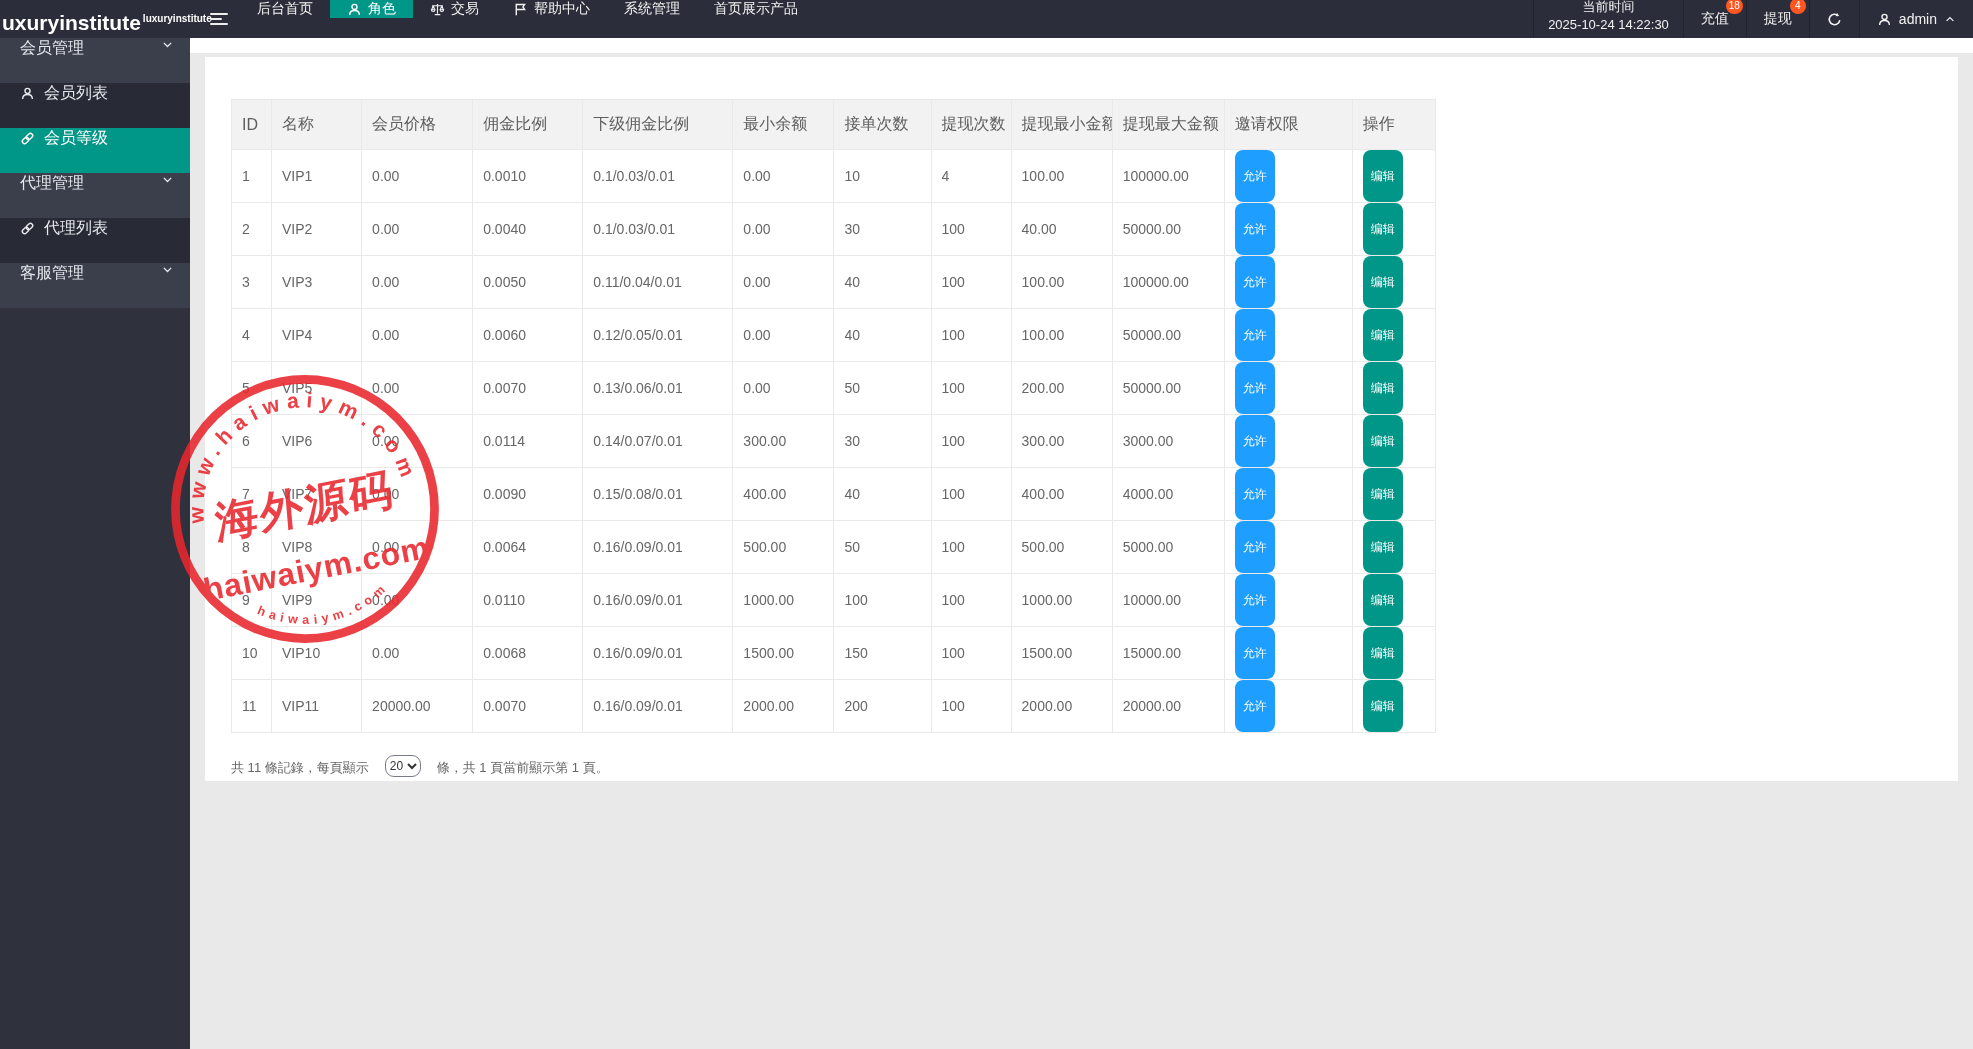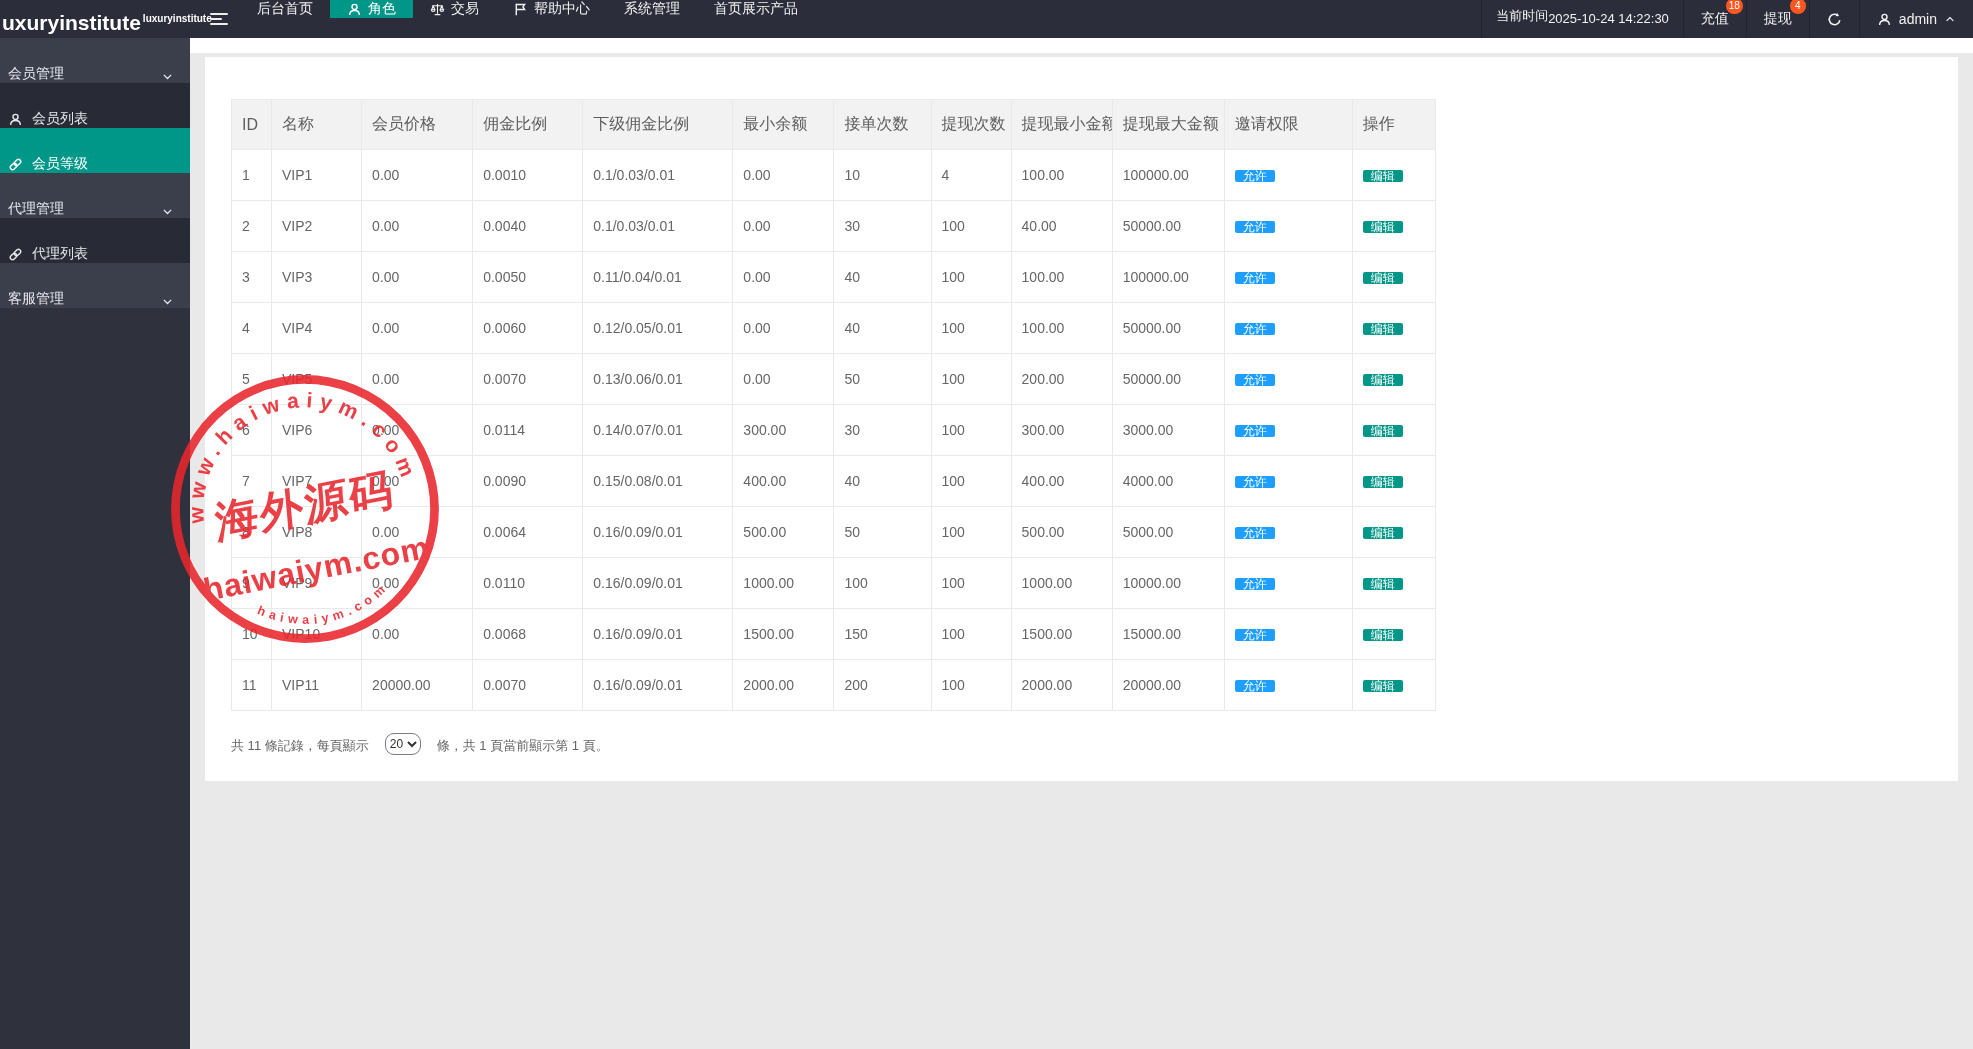--- a/index.html
+++ b/index.html
@@ -14,50 +14,50 @@
   .burger{display:flex;flex-direction:column;justify-content:center;gap:3px;margin:0 12px 0 20px;cursor:pointer}
   .burger span{display:block;height:2px;background:#ededed;border-radius:1px}
   .burger span:nth-child(1){width:18px}.burger span:nth-child(2){width:12px}.burger span:nth-child(3){width:18px}
   .topnav{display:flex;align-items:flex-start}
   .nav-item{display:flex;align-items:center;gap:6px;padding:0 17px;color:#f2f2f2;font-size:14px;cursor:pointer}
   .nav-item.active{background:#009688;color:#fff}
   .nav-item svg{width:15px;height:15px}
   .hright{margin-left:auto;display:flex;align-items:stretch;color:#f2f2f2}
   .hblock{display:flex;align-items:center;padding:0 17px;border-left:1px solid rgba(0,0,0,.22);
           font-size:14px;position:relative;cursor:pointer}
-  .time{flex-direction:row;justify-content:center;font-size:13px;line-height:18px;text-align:center;cursor:default;padding:0 14px}
+  .time{flex-direction:column;justify-content:center;font-size:13px;line-height:18px;text-align:center;cursor:default;padding:0 14px}
   .time .t1{margin-top:-7px}
   .badge{position:absolute;top:-2px;right:3px;min-width:10px;height:16px;line-height:16px;padding:0 3px;
          background:#ff5722;color:#fff;font-size:10px;font-style:normal;border-radius:9px;text-align:center}
   .user-block{gap:7px}
   .hblock svg{width:15px;height:15px}
   
   .sidebar{position:absolute;top:38px;left:0;bottom:0;width:190px;background:#2f323d;z-index:20}
-  .side-item{height:45px;display:flex;align-items:flex-end;gap:9px;padding:0 16px 0 8px;box-sizing:border-box;
-             color:#e6e8ee;font-size:14px;cursor:pointer}
+  .side-item{height:45px;display:flex;align-items:flex-start;gap:9px;padding:0 16px 0 20px;box-sizing:border-box;
+             color:#e6e8ee;font-size:16px;cursor:pointer}
   .side-item.parent{background:#3b3f4b;justify-content:space-between}
   .side-item.child{background:#282b35}
   .side-item.child.active{background:#009688;color:#fff}
   .side-item svg{width:15px;height:15px;flex:0 0 auto}
   .side-item .chev{width:13px;height:13px}
   .side-label{display:flex;align-items:center;gap:9px}
   
   .main{margin-left:190px}
   .crumb{height:53px;background:#fff;display:flex;align-items:center;gap:7px;padding-left:19px;
          font-size:14px;color:#666}
   .crumb .arrows{color:#aaa;font-size:15px}
   .card{margin:4px 15px 0 15px;background:#fff;height:724px;box-sizing:border-box;
         padding:42px 0 0 26px;position:relative}
   table{border-collapse:collapse;table-layout:fixed;width:1205px}
   th,td{border:1px solid #e9e9e9;padding:0 10px;text-align:left;font-weight:normal;
         overflow:hidden;white-space:nowrap;box-sizing:border-box}
   th{height:50px;background:#f2f2f2;color:#5d5d5d;font-size:16px}
   td{height:51px;color:#666;font-size:14px}
-  .btn{display:inline-block;border:none;color:#fff;font-size:12px;line-height:1;padding:0 8px;
-       border-radius:2px;cursor:pointer;font-family:inherit}
+  .btn{display:inline-block;border:none;color:#fff;font-size:12px;line-height:1;padding:20px 8px;
+       border-radius:8px;cursor:pointer;font-family:inherit}
   .btn-allow{background:#1e9fff}
   .btn-edit{background:#009688}
   .pager{margin-top:22px;font-size:13px;color:#666;display:flex;align-items:flex-end;gap:16px}
   .pager select{height:22px;font-size:12px;border:1px solid #777c87;border-radius:9px;background:#fff;
                 color:#333;font-family:inherit}
   
   .stamp{position:absolute;left:160px;top:364px;width:290px;height:290px;z-index:40;
          pointer-events:none;opacity:.88}
 </style>
 </head>

